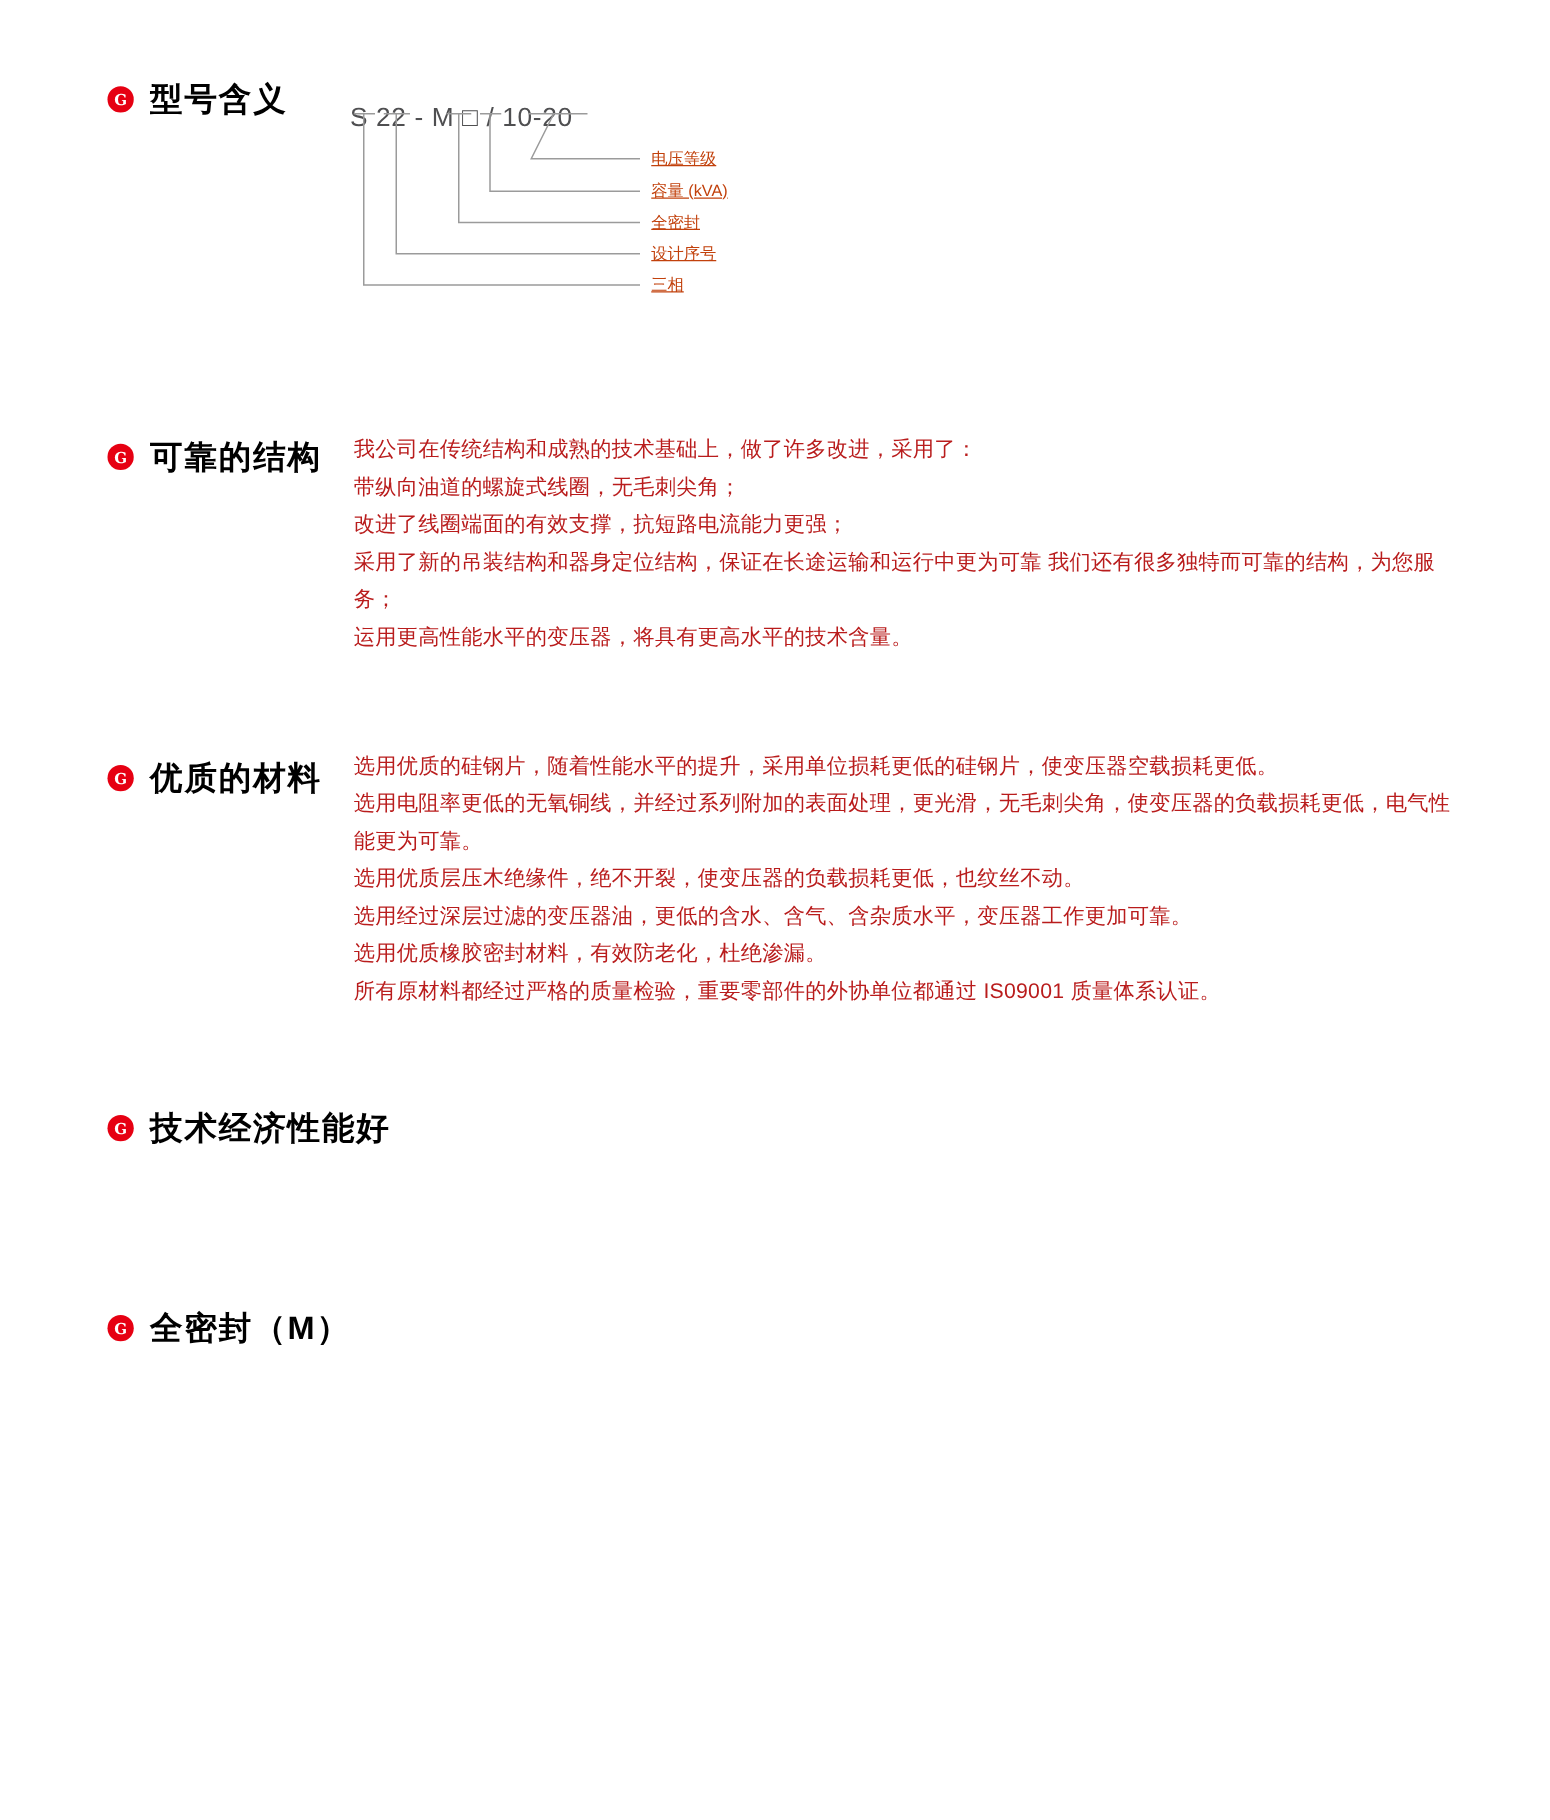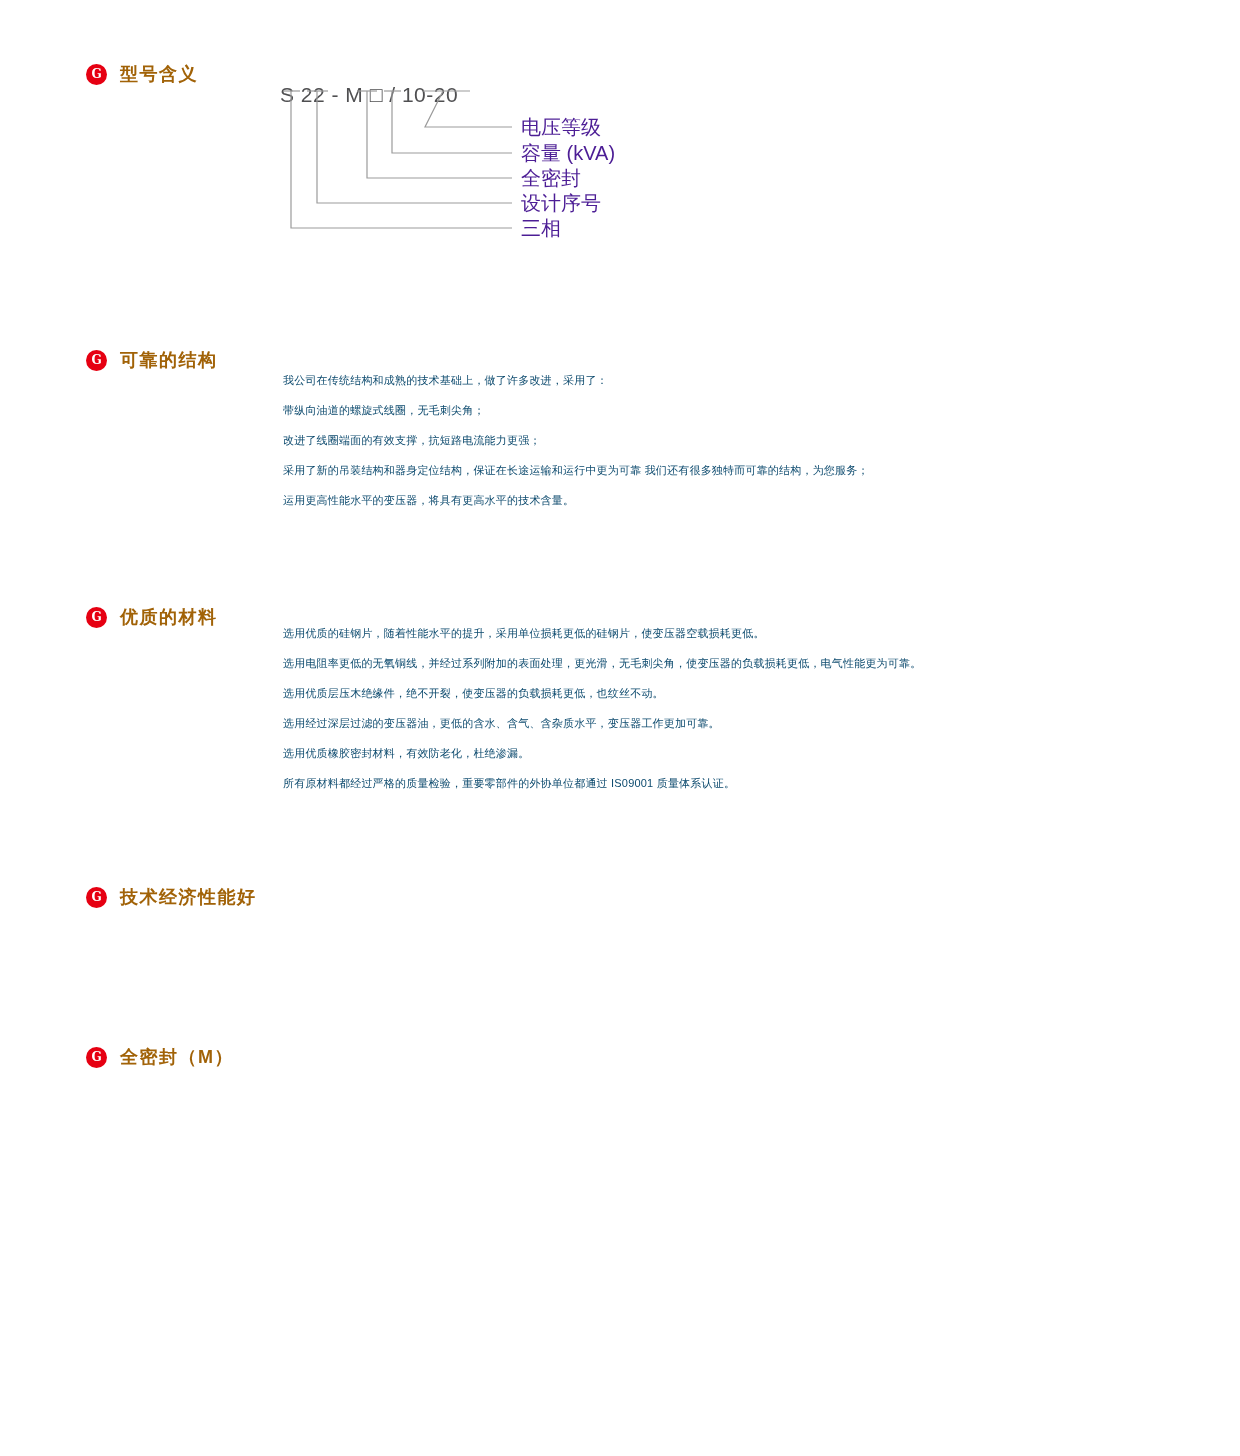--- a/index.html
+++ b/index.html
@@ -15,45 +15,45 @@
   .hrow { position: absolute; left: 86px; display: flex; align-items: center; gap: 13px; }
   .bullet {
     width: 21px; height: 21px; border-radius: 50%;
     background: #e60012; color: #ffffff;
     display: flex; align-items: center; justify-content: center;
     font-family: "DejaVu Serif", serif;
     font-size: 12px; font-weight: bold; line-height: 1;
     flex: 0 0 auto;
   }
   .hrow h2 {
-    margin: 0; font-size: 18px; font-weight: bold;
-    color: #a16207; letter-spacing: 1.5px; white-space: nowrap;
+    margin: 0; font-size: 26px; font-weight: bold;
+    color: #000000; letter-spacing: 1.5px; white-space: nowrap;
   }
 
   
   .tblock {
     position: absolute; left: 283px; width: 888px;
-    color: #0c4a6e; font-size: 11px; letter-spacing: 0.2px; margin-top: 20px;
+    color: #b91c1c; font-size: 17px; letter-spacing: 0.2px;
   }
   .tblock p { margin: 0; }
   .lh30 p { line-height: 30px; }
   .lh28 p { line-height: 28px; }
   .lh25 p { line-height: 25px; }
   .lh25 p + p { margin-top: 7px; }
 
   
   .diagram { position: absolute; left: 275px; top: 62px; width: 420px; height: 186px; }
   .model-code {
     position: absolute; left: 5px; top: 0;
     font-size: 21px; color: #4f4f51; letter-spacing: 0.5px; white-space: nowrap; margin-top: 21px;
   }
   .diagram svg { position: absolute; left: 0; top: 0; }
   .dlabel {
     position: absolute; left: 246px;
-    font-size: 20px; color: #4c1d95; line-height: 20px; white-space: nowrap;
+    font-size: 13px; color: #c2410c; line-height: 20px; white-space: nowrap; text-decoration: underline;
   }
 </style>
 </head>
 <body>
 
 <div class="page">
 
   <div class="hrow" style="top:62px">
     <span class="bullet">
         <span>G</span>

